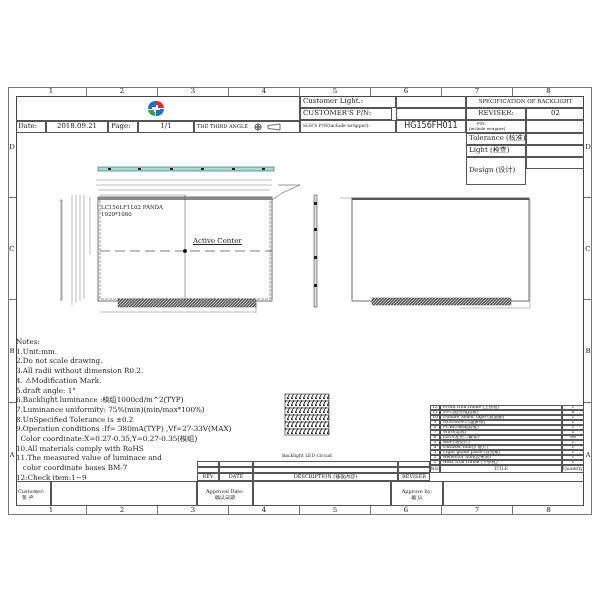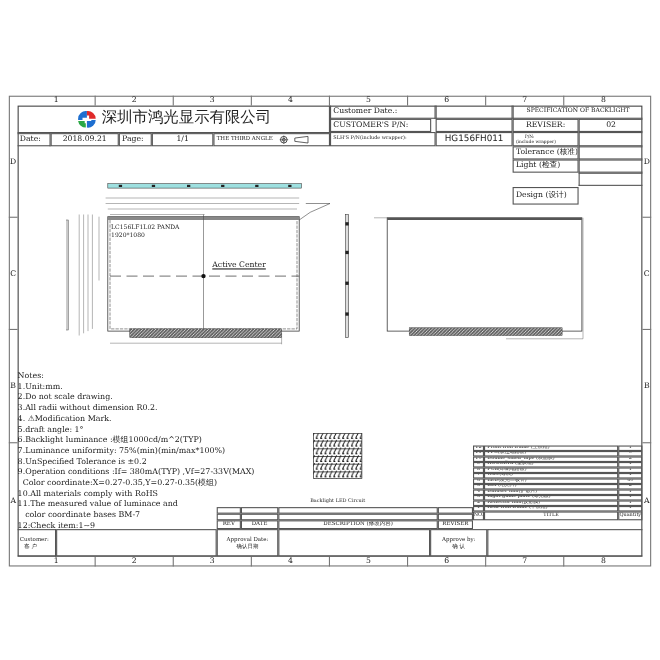--- a/index.html
+++ b/index.html
@@ -51,57 +51,56 @@
 <div class="rowlbl" style="left:584px;top:300px;height:103px">B</div>
 <div class="rowlbl" style="left:584px;top:403px;height:103px;border-bottom:none">A</div>
 
 <div class="cell" style="left:16px;top:96px;width:284px;height:25px;border-top:none;border-left:none;justify-content:center;font-size:14px;font-family:'DejaVu Sans',sans-serif;">
   <svg width="20" height="18" viewBox="0 0 20 18" style="position:relative;margin-right:4px">
     <path d="M2 9 A7 7 0 0 1 10 2 L10 8 L6 8 L6 10 L2 10 Z" fill="#1e6fd0"></path>
     <path d="M10 2 A7 7 0 0 1 18 9 L12 9 L12 6 L10 6 Z" fill="#e02a2a"></path>
     <path d="M18 10 A7 7 0 0 1 10 17 L10 11 L14 11 L14 10 Z" fill="#1e6fd0"></path>
     <path d="M9 17 A7 7 0 0 1 2 11 L8 11 L8 13 L9 13 Z" fill="#2aa845"></path>
   </svg>
-  <span>深圳市鸿光显示有限公司</span>
 </div>
 <div class="cell" style="left:16px;top:121px;width:30px;height:12px;border-left:none">Date:</div>
 <div class="cell c" style="left:46px;top:121px;width:62px;height:12px">2018.09.21</div>
 <div class="cell" style="left:108px;top:121px;width:30px;height:12px">Page:</div>
 <div class="cell c" style="left:138px;top:121px;width:56px;height:12px">1/1</div>
 <div class="cell tiny" style="left:194px;top:121px;width:106px;height:12px;">
   <span>THE THIRD ANGLE</span>
   <svg width="28" height="8" viewBox="0 0 28 8" style="position:relative;margin-left:6px">
     <circle cx="4" cy="4" r="3" fill="none" stroke="#333" stroke-width="0.8"></circle>
     <circle cx="4" cy="4" r="1.3" fill="none" stroke="#333" stroke-width="0.8"></circle>
     <line x1="0" y1="4" x2="8" y2="4" stroke="#333" stroke-width="0.5"></line>
     <line x1="4" y1="0" x2="4" y2="8" stroke="#333" stroke-width="0.5"></line>
     <path d="M14 2.5 L26 1 L26 7 L14 5.5 Z" fill="none" stroke="#333" stroke-width="0.7"></path>
   </svg>
 </div>
 
-<div class="cell" style="left:300px;top:96px;width:96px;height:12px;border-top:none">Customer Date.:</div>
+<div class="cell" style="left:300px;top:96px;width:96px;height:12px;border-top:none">Customer Light.:</div>
 <div class="cell" style="left:396px;top:96px;width:70px;height:12px;border-top:none"></div>
 <div class="cell" style="left:300px;top:108px;width:92px;height:12px">CUSTOMER'S P/N:</div>
 <div class="cell" style="left:396px;top:108px;width:70px;height:12px"></div>
 <div class="cell" style="left:300px;top:120px;width:96px;height:13px;font-size:4.5px">SLH'S P/N(include wrapper):</div>
 <div class="cell c" style="left:396px;top:120px;width:70px;height:13px;font-family:'DejaVu Sans',sans-serif;font-size:8px">HG156FH011</div>
 
 <div class="cell c" style="left:466px;top:96px;width:118px;height:12px;border-top:none;border-right:none;font-size:5.5px">SPECIFICATION OF BACKLIGHT</div>
 <div class="cell c" style="left:466px;top:108px;width:60px;height:12px">REVISER:</div>
 <div class="cell c" style="left:526px;top:108px;width:58px;height:12px;border-right:none">02</div>
 <div class="cell" style="left:466px;top:120px;width:60px;height:13px;flex-direction:column;align-items:flex-start;justify-content:center;font-size:4px;line-height:4.5px">
   <span style="padding-left:8px">P/N:</span>
   <span>(include wrapper)</span>
 </div>
 <div class="cell" style="left:526px;top:120px;width:58px;height:13px;border-right:none"></div>
 <div class="cell" style="left:466px;top:133px;width:60px;height:12px">Tolerance (核准)</div>
 <div class="cell" style="left:526px;top:133px;width:58px;height:12px;border-right:none"></div>
 <div class="cell" style="left:466px;top:145px;width:60px;height:12px">Light (检查)</div>
 <div class="cell" style="left:526px;top:145px;width:58px;height:12px;border-right:none"></div>
-<div class="cell" style="left:466px;top:170px;width:60px;height:16px">Design (设计)</div>
+<div class="cell" style="left:466px;top:157px;width:60px;height:28px">Design (设计)</div>
 <div class="cell" style="left:526px;top:157px;width:58px;height:12px;border-right:none"></div>
 
 <svg style="left:60px;top:165px" width="270" height="150" viewBox="0 0 270 150">
 
   <rect x="38" y="2" width="176" height="4" fill="#9ee0e0" stroke="#333" stroke-width="0.5"></rect>
   <g fill="#222">
       <rect x="48" y="3" width="3" height="2"></rect>
       <rect x="78" y="3" width="3" height="2"></rect>
       <rect x="110" y="3" width="3" height="2"></rect>
       <rect x="141" y="3" width="3" height="2"></rect>

